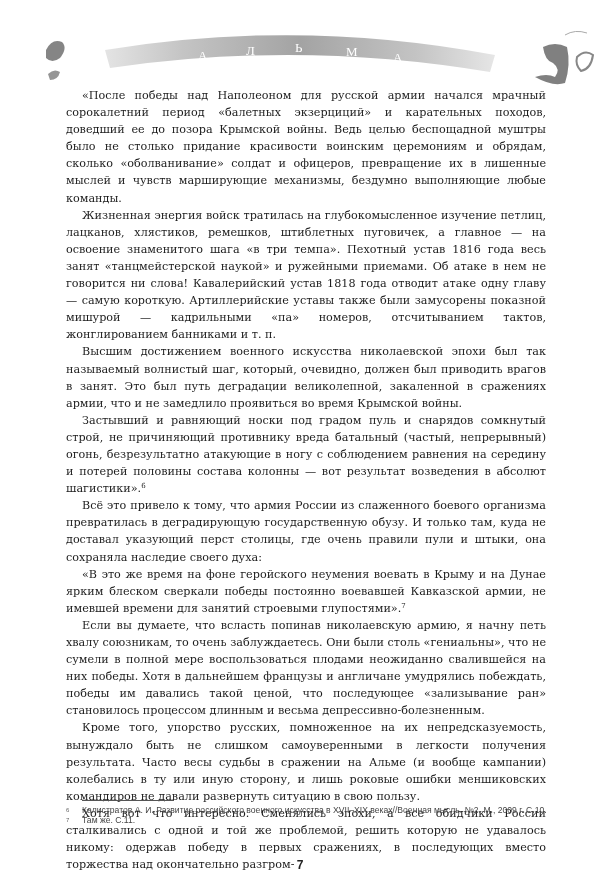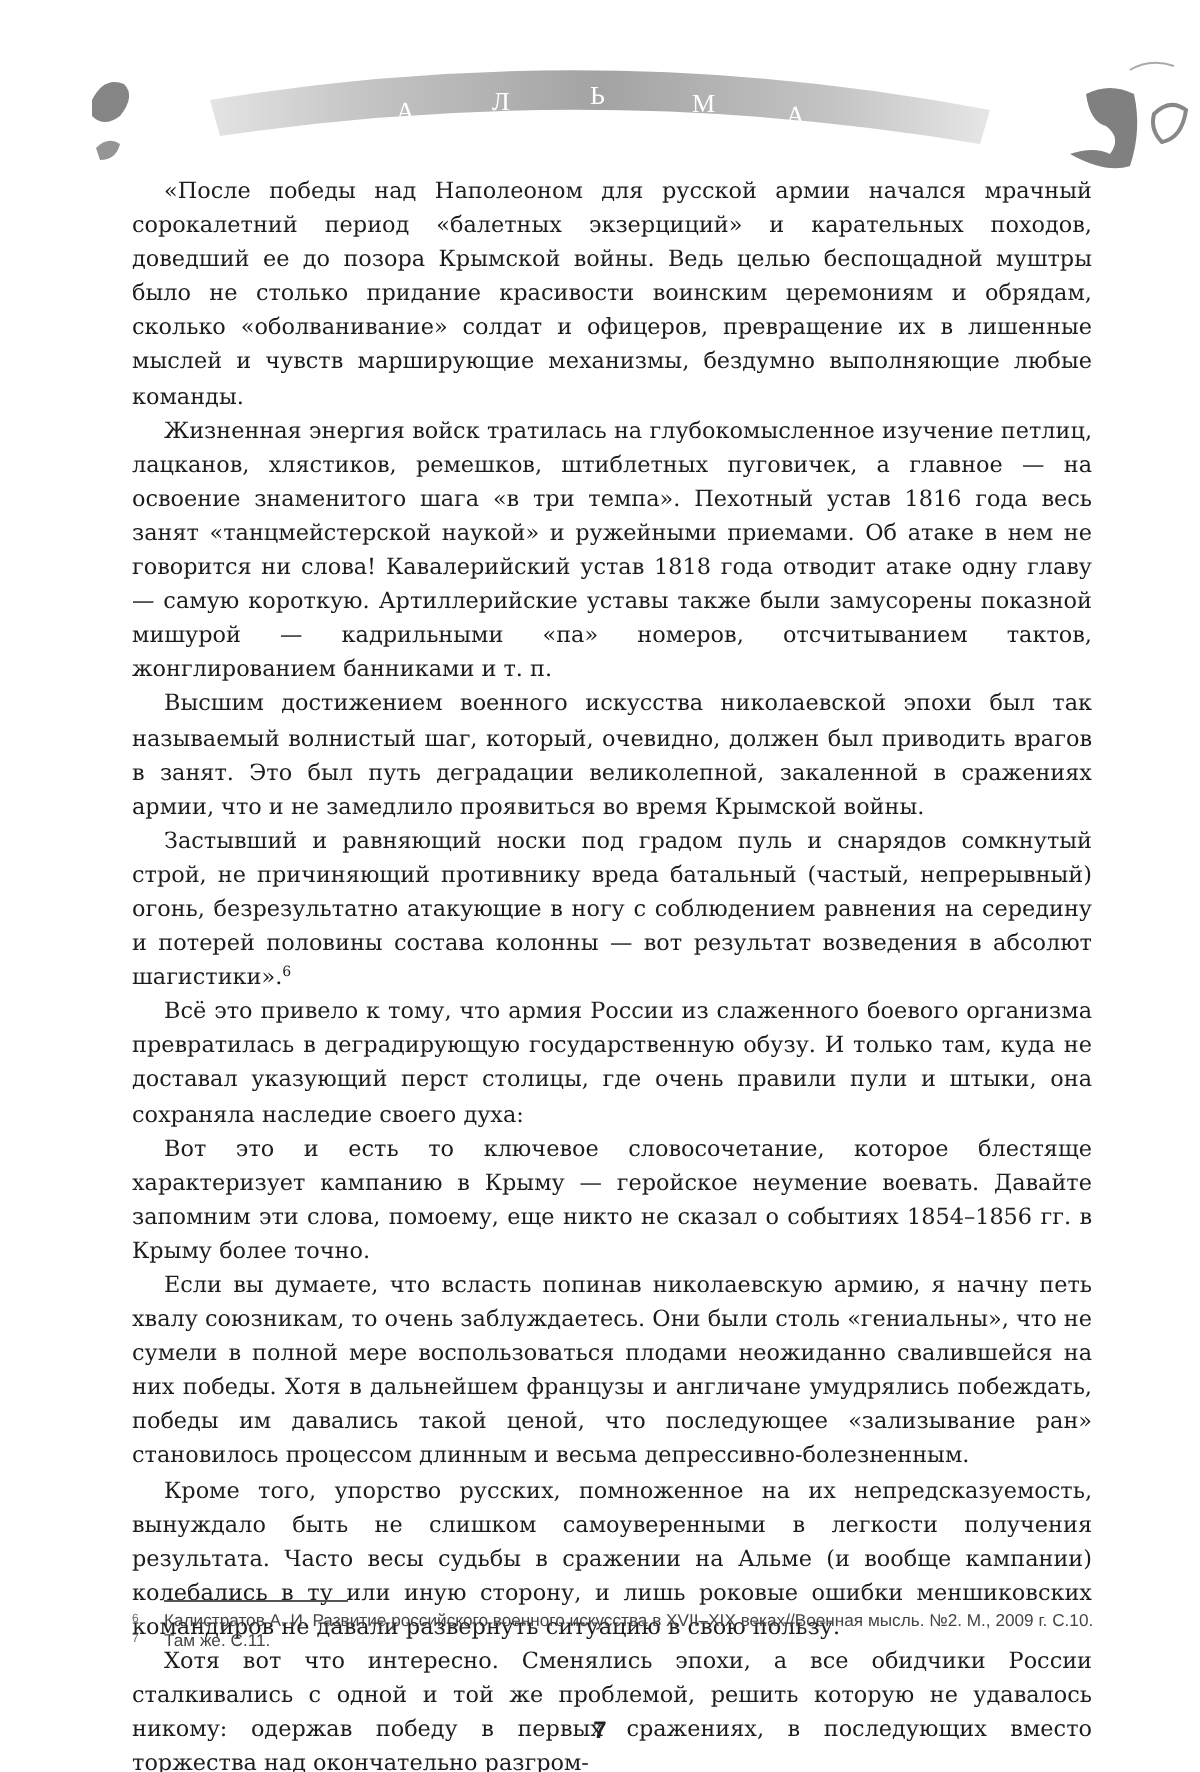--- a/index.html
+++ b/index.html
@@ -49,21 +49,21 @@
     <path d="M 40 10 Q 50 4 62 8" fill="none" stroke="#aaa" stroke-width="1"></path>
   </svg>
 </div>
 
 <div class="text-block">
   <p><span>«После победы над Наполеоном для русской армии начался мрачный сорокалетний период «балетных экзерциций» и карательных походов, доведший ее до позора Крымской войны. Ведь целью беспощадной муштры было не столько придание красивости воинским церемониям и обрядам, сколько «оболванивание» солдат и офицеров, превращение их в лишенные мыслей и чувств марширующие механизмы, бездумно выполняющие любые команды.</span></p>
   <p><span>Жизненная энергия войск тратилась на глубокомысленное изучение петлиц, лацканов, хлястиков, ремешков, штиблетных пуговичек, а главное — на освоение знаменитого шага «в три темпа». Пехотный устав 1816 года весь занят «танцмейстерской наукой» и ружейными приемами. Об атаке в нем не говорится ни слова! Кавалерийский устав 1818 года отводит атаке одну главу — самую короткую. Артиллерийские уставы также были замусорены показной мишурой — кадрильными «па» номеров, отсчитыванием тактов, жонглированием банниками и т. п.</span></p>
   <p><span>Высшим достижением военного искусства николаевской эпохи был так называемый волнистый шаг, который, очевидно, должен был приводить врагов в занят. Это был путь деградации великолепной, закаленной в сражениях армии, что и не замедлило проявиться во время Крымской войны.</span></p>
   <p><span>Застывший и равняющий носки под градом пуль и снарядов сомкнутый строй, не причиняющий противнику вреда батальный (частый, непрерывный) огонь, безрезультатно атакующие в ногу с соблюдением равнения на середину и потерей половины состава колонны — вот результат возведения в абсолют шагистики».</span><sup>6</sup></p>
   <p><span>Всё это привело к тому, что армия России из слаженного боевого организма превратилась в деградирующую государственную обузу. И только там, куда не доставал указующий перст столицы, где очень правили пули и штыки, она сохраняла наследие своего духа:</span></p>
-  <p><span>Вот это и есть то ключевое словосочетание, которое блестяще характеризует кампанию в Крыму — геройское неумение воевать. Давайте запомним эти слова, помоему, еще никто не сказал о событиях 1854–1856 гг. в Крыму более точно.</span></p>
+  <p><span>«В это же время на фоне геройского неумения воевать в Крыму и на Дунае ярким блеском сверкали победы постоянно воевавшей Кавказской армии, не имевшей времени для занятий строевыми глупостями».</span><sup>7</sup></p>
   <p><span>Если вы думаете, что всласть попинав николаевскую армию, я начну петь хвалу союзникам, то очень заблуждаетесь. Они были столь «гениальны», что не сумели в полной мере воспользоваться плодами неожиданно свалившейся на них победы. Хотя в дальнейшем французы и англичане умудрялись побеждать, победы им давались такой ценой, что последующее «зализывание ран» становилось процессом длинным и весьма депрессивно-болезненным.</span></p>
   <p><span>Кроме того, упорство русских, помноженное на их непредсказуемость, вынуждало быть не слишком самоуверенными в легкости получения результата. Часто весы судьбы в сражении на Альме (и вообще кампании) колебались в ту или иную сторону, и лишь роковые ошибки меншиковских командиров не давали развернуть ситуацию в свою пользу.</span></p>
   <p><span>Хотя вот что интересно. Сменялись эпохи, а все обидчики России сталкивались с одной и той же проблемой, решить которую не удавалось никому: одержав победу в первых сражениях, в последующих вместо торжества над окончательно разгром-</span></p>
 </div>
 
 <div class="fn-rule"></div>
 
 <div class="footnotes">
   <div class="fn">
     <span class="fn-num">6</span>

